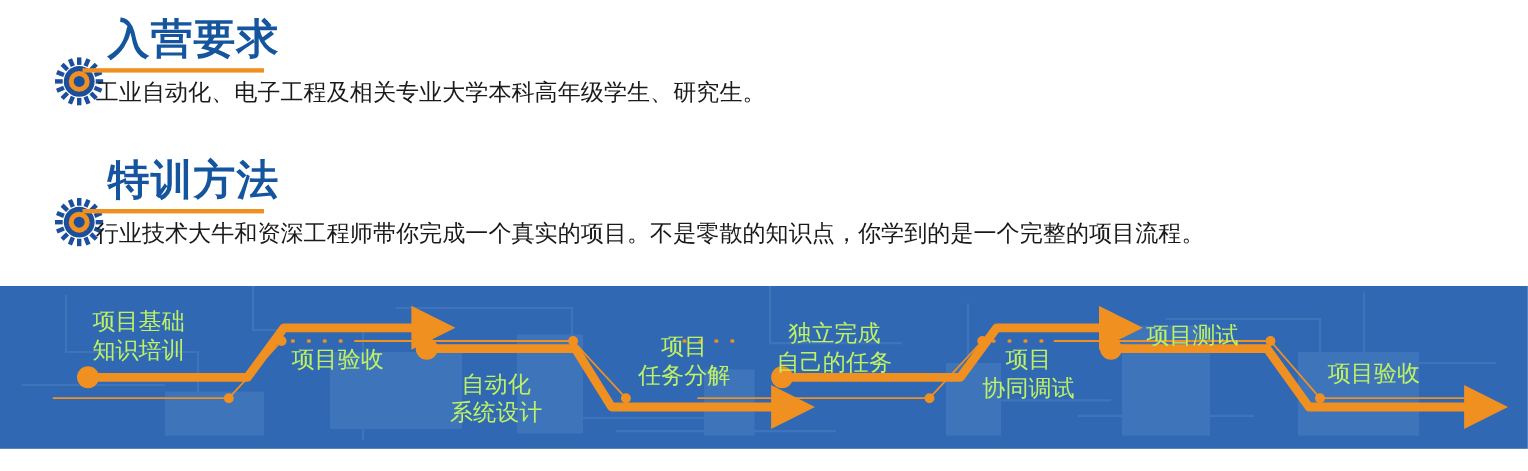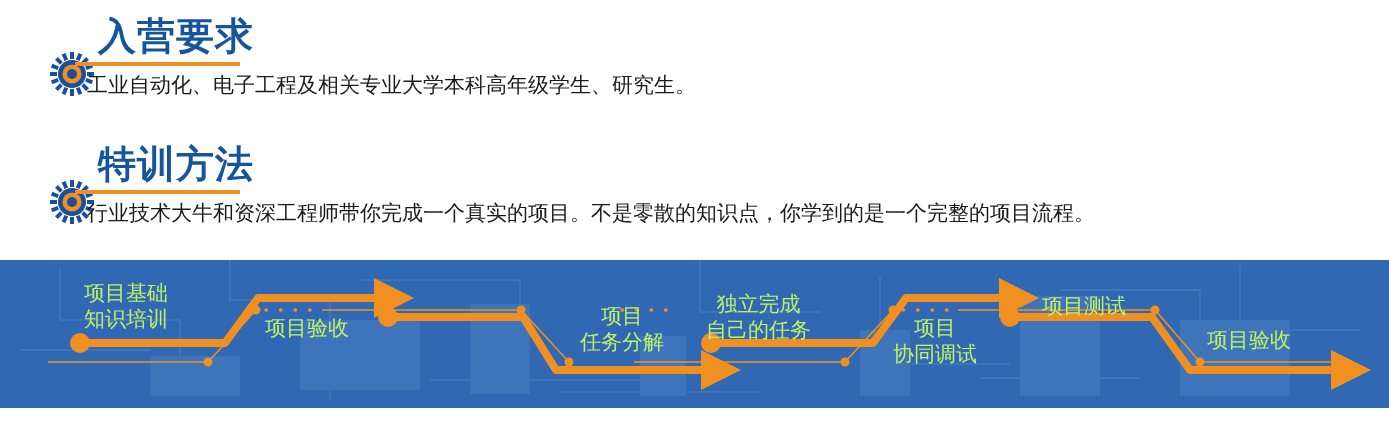--- a/index.html
+++ b/index.html
@@ -206,20 +206,22 @@
       <circle cx="845" cy="102" r="4.5"></circle>
       <circle cx="893" cy="50" r="4.5"></circle>
       <circle cx="1155" cy="50" r="4.5"></circle>
       <circle cx="1200" cy="102" r="4.5"></circle>
     </g>
   </svg>
 
   <div class="flow-label" style="left:84px;top:20px;">项目基础
 知识培训</div>
   <div class="flow-label" style="left:265px;top:55px;">项目验收</div>
+  <div class="flow-label" style="left:409px;top:77px;">自动化
+系统设计</div>
   <div class="flow-label" style="left:580px;top:43px;">项目
 任务分解</div>
   <div class="flow-label" style="left:706px;top:19px;margin-top:12px;">独立完成
 自己的任务</div>
   <div class="flow-label" style="left:893px;top:55px;">项目
 协同调试</div>
   <div class="flow-label" style="left:1042px;top:21px;margin-top:12px;">项目测试</div>
   <div class="flow-label" style="left:1207px;top:67px;">项目验收</div>
 </div>
 

